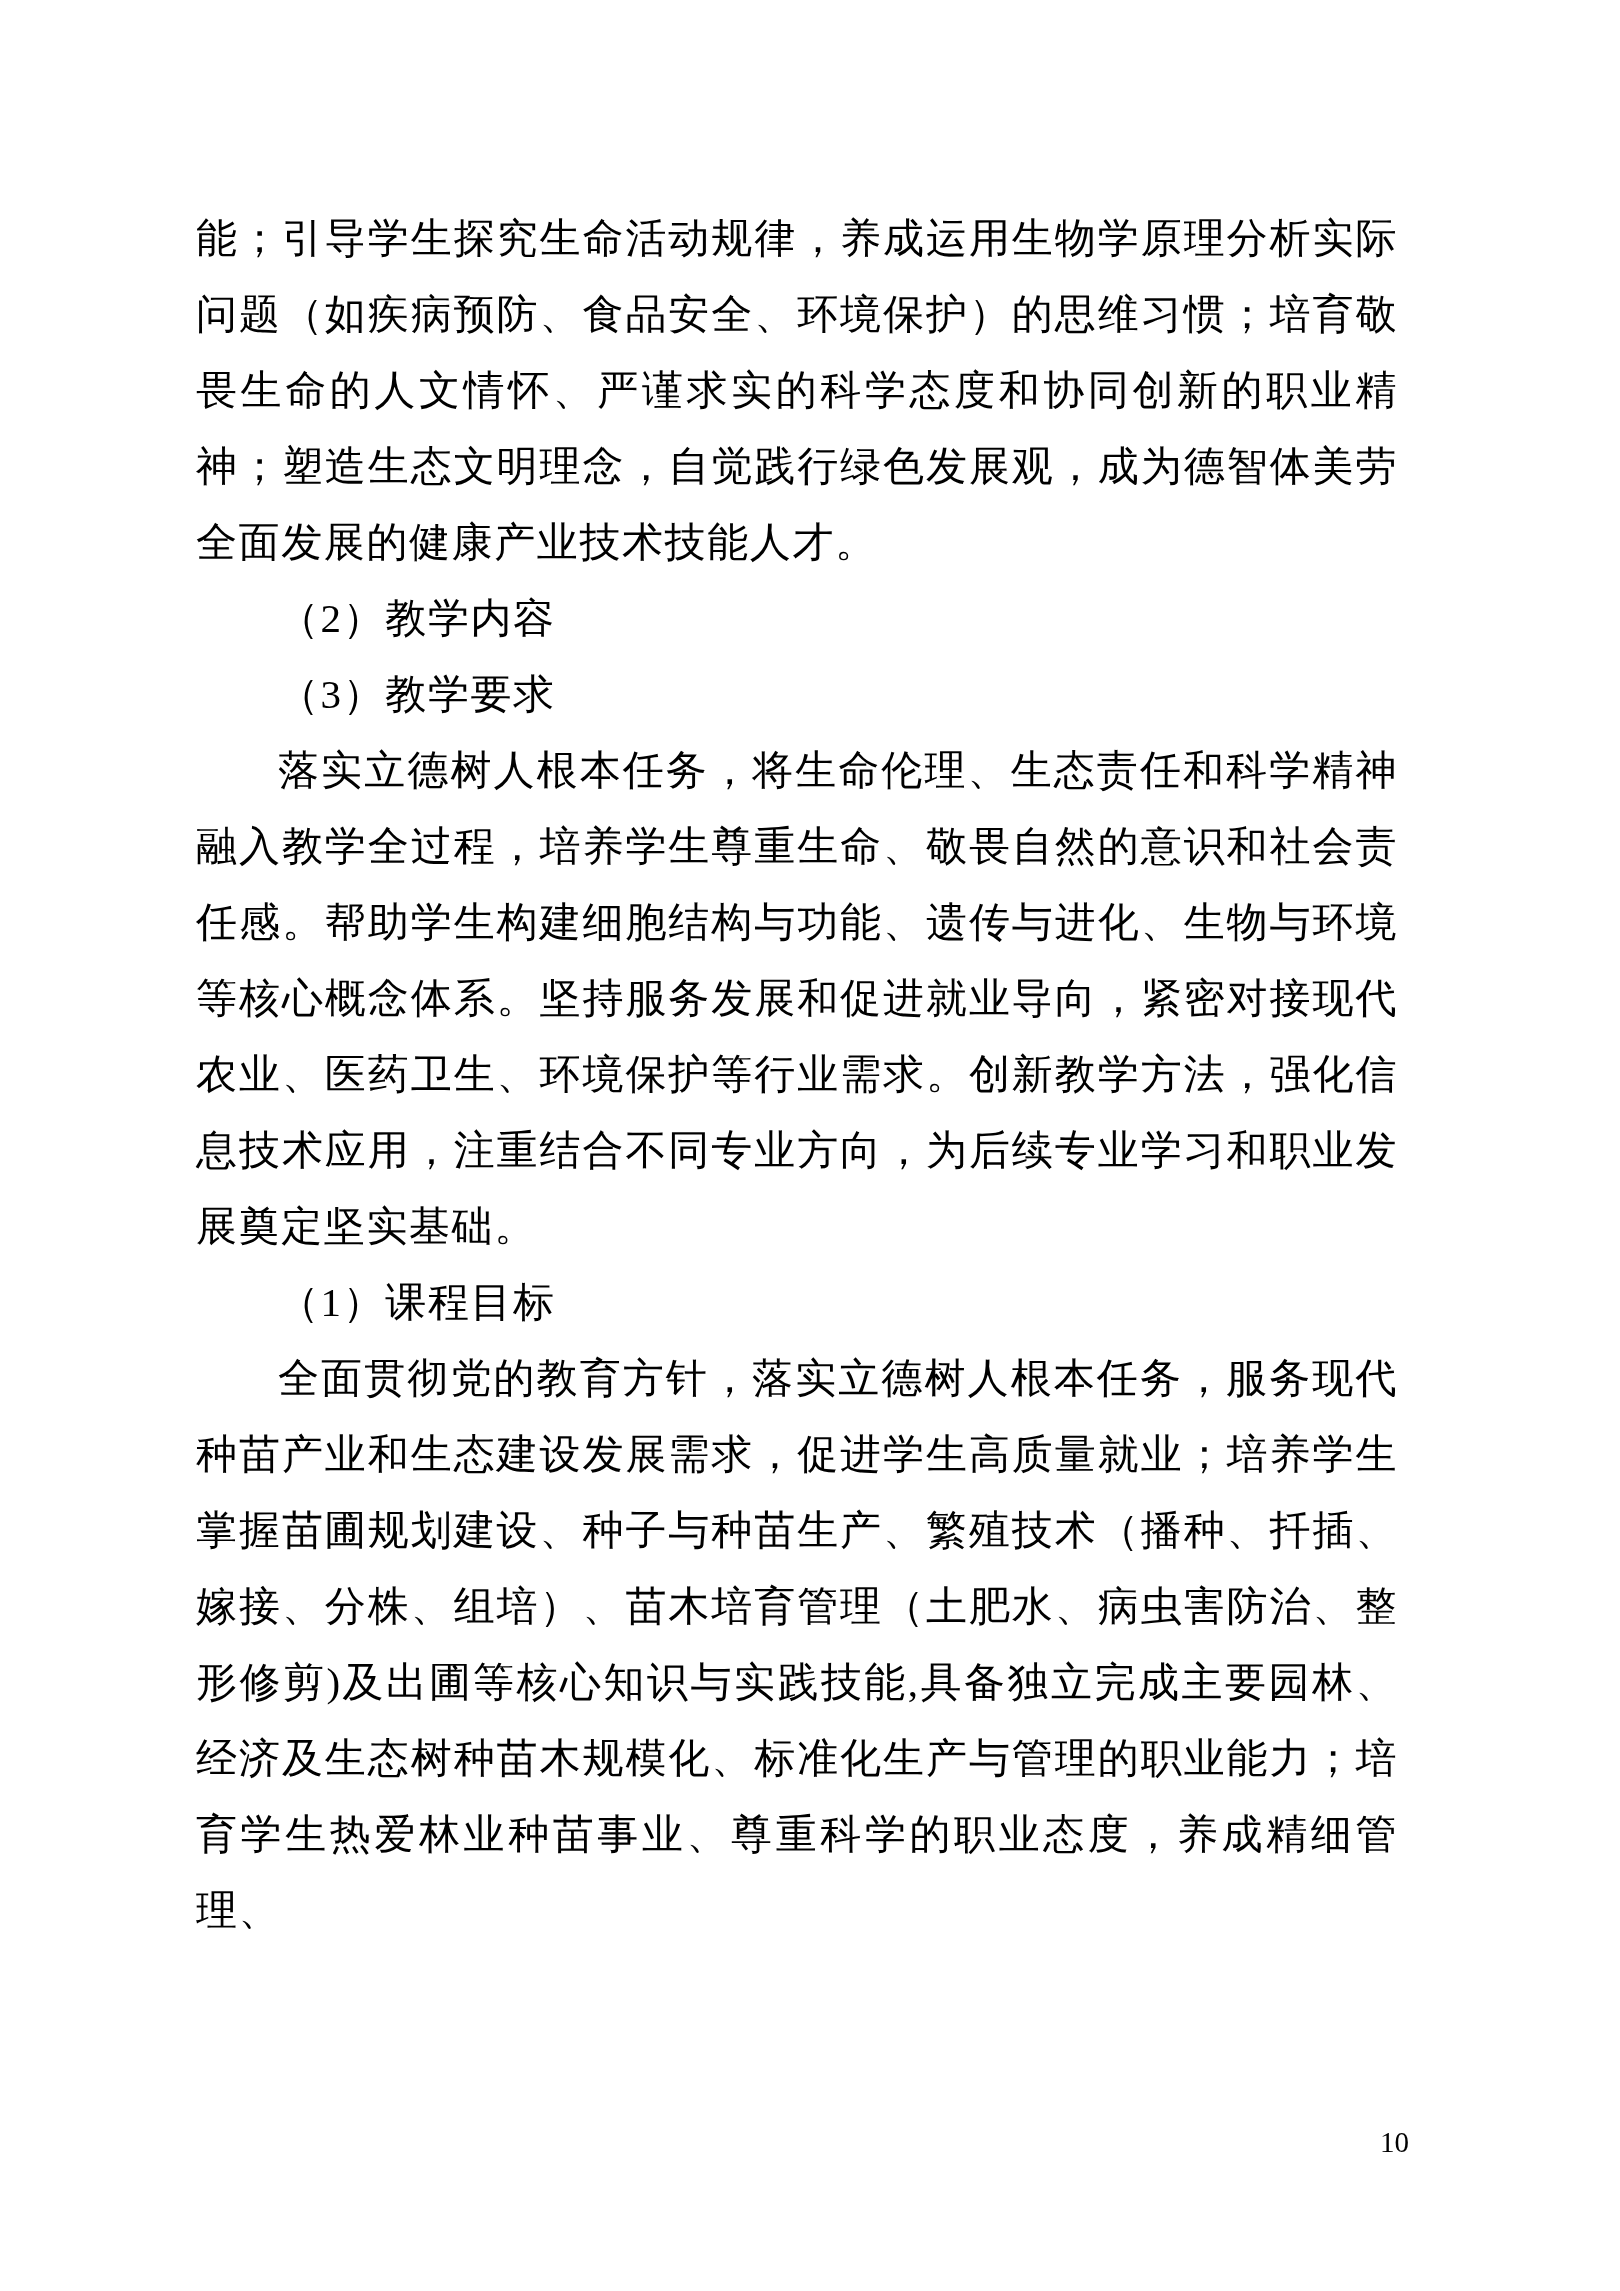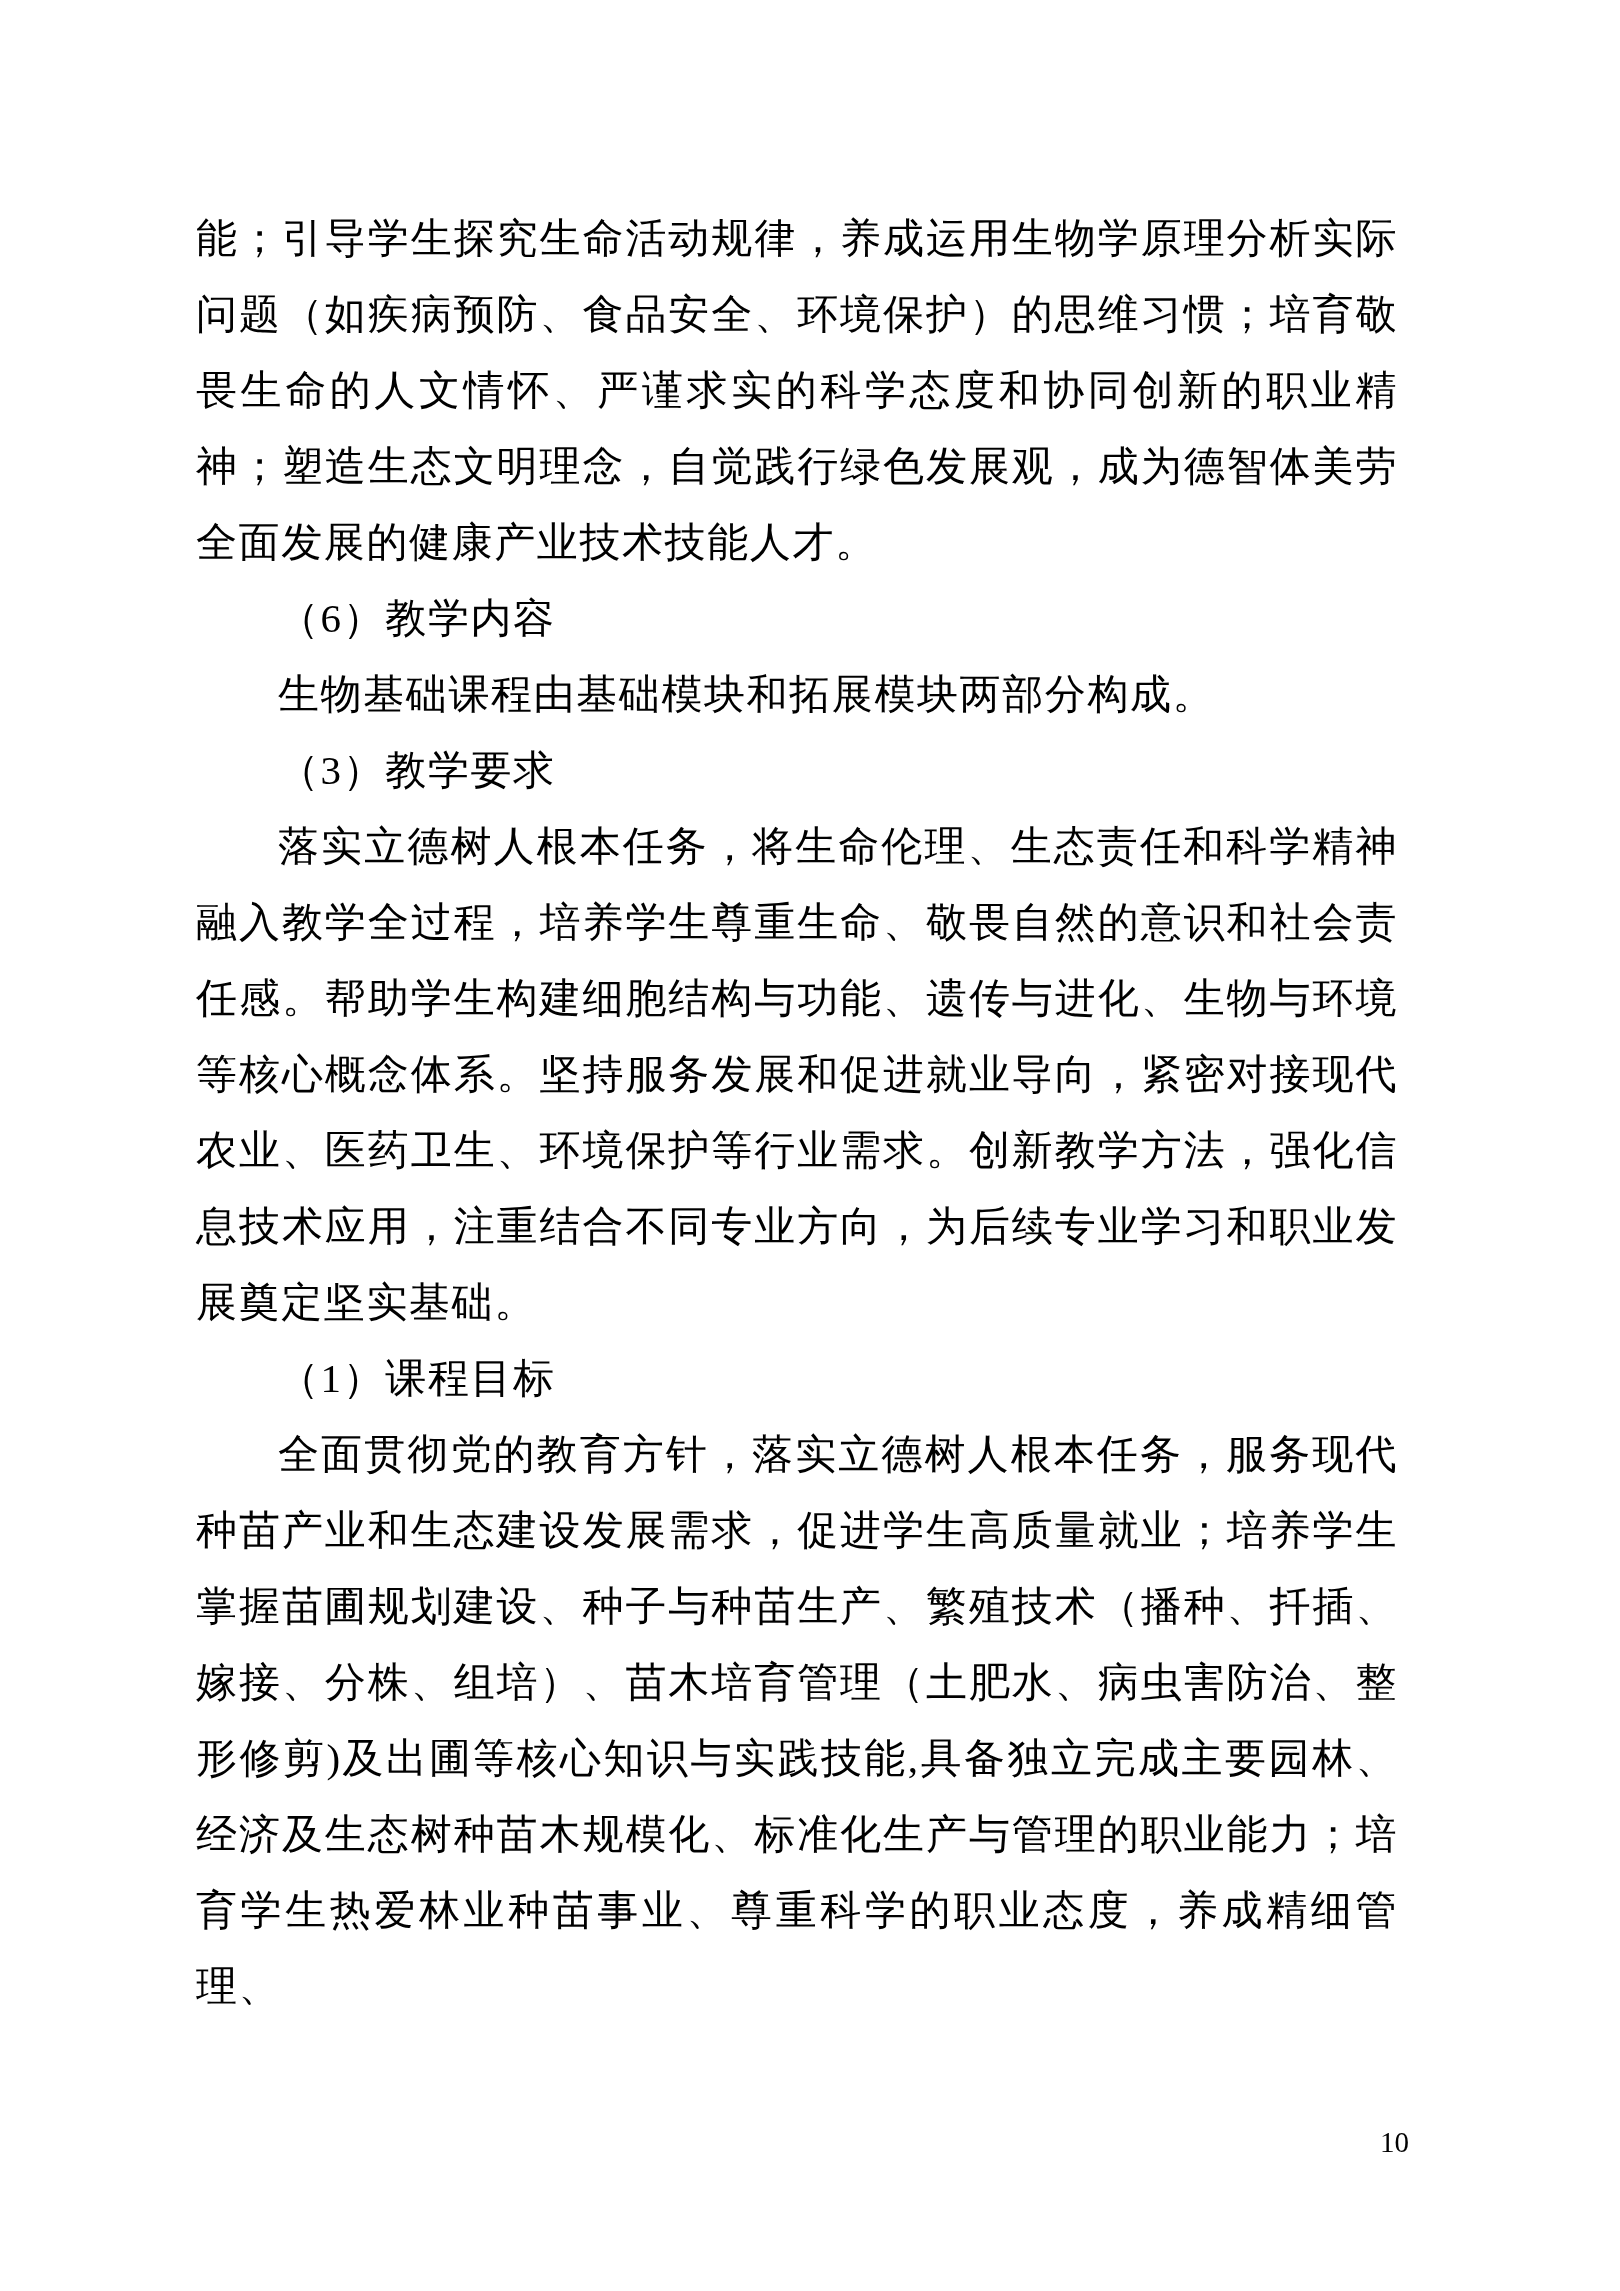--- a/index.html
+++ b/index.html
@@ -53,22 +53,21 @@
     color: #000000;
     text-align: center;
   }
 </style>
 </head>
 <body>
 
 <div class="page">
   <div class="content">
     <p class="para-continued">能；引导学生探究生命活动规律，养成运用生物学原理分析实际问题（如疾病预防、食品安全、环境保护）的思维习惯；培育敬畏生命的人文情怀、严谨求实的科学态度和协同创新的职业精神；塑造生态文明理念，自觉践行绿色发展观，成为德智体美劳全面发展的健康产业技术技能人才。</p>
-    <p class="para-indent">（6）教学内容</p>
-    <p class="para-indent">生物基础课程由基础模块和拓展模块两部分构成。</p>
+    <p class="para-indent">（2）教学内容</p>
     <p class="para-indent">（3）教学要求</p>
     <p class="para-indent">落实立德树人根本任务，将生命伦理、生态责任和科学精神融入教学全过程，培养学生尊重生命、敬畏自然的意识和社会责任感。帮助学生构建细胞结构与功能、遗传与进化、生物与环境等核心概念体系。坚持服务发展和促进就业导向，紧密对接现代农业、医药卫生、环境保护等行业需求。创新教学方法，强化信息技术应用，注重结合不同专业方向，为后续专业学习和职业发展奠定坚实基础。</p>
     <p class="para-indent">（1）课程目标</p>
     <p class="para-indent">全面贯彻党的教育方针，落实立德树人根本任务，服务现代种苗产业和生态建设发展需求，促进学生高质量就业；培养学生掌握苗圃规划建设、种子与种苗生产、繁殖技术（播种、扦插、嫁接、分株、组培）、苗木培育管理（土肥水、病虫害防治、整形修剪)及出圃等核心知识与实践技能,具备独立完成主要园林、经济及生态树种苗木规模化、标准化生产与管理的职业能力；培育学生热爱林业种苗事业、尊重科学的职业态度，养成精细管理、</p>
   </div>
   <div class="page-num">10</div>
 </div>
 
 
 </body></html>

